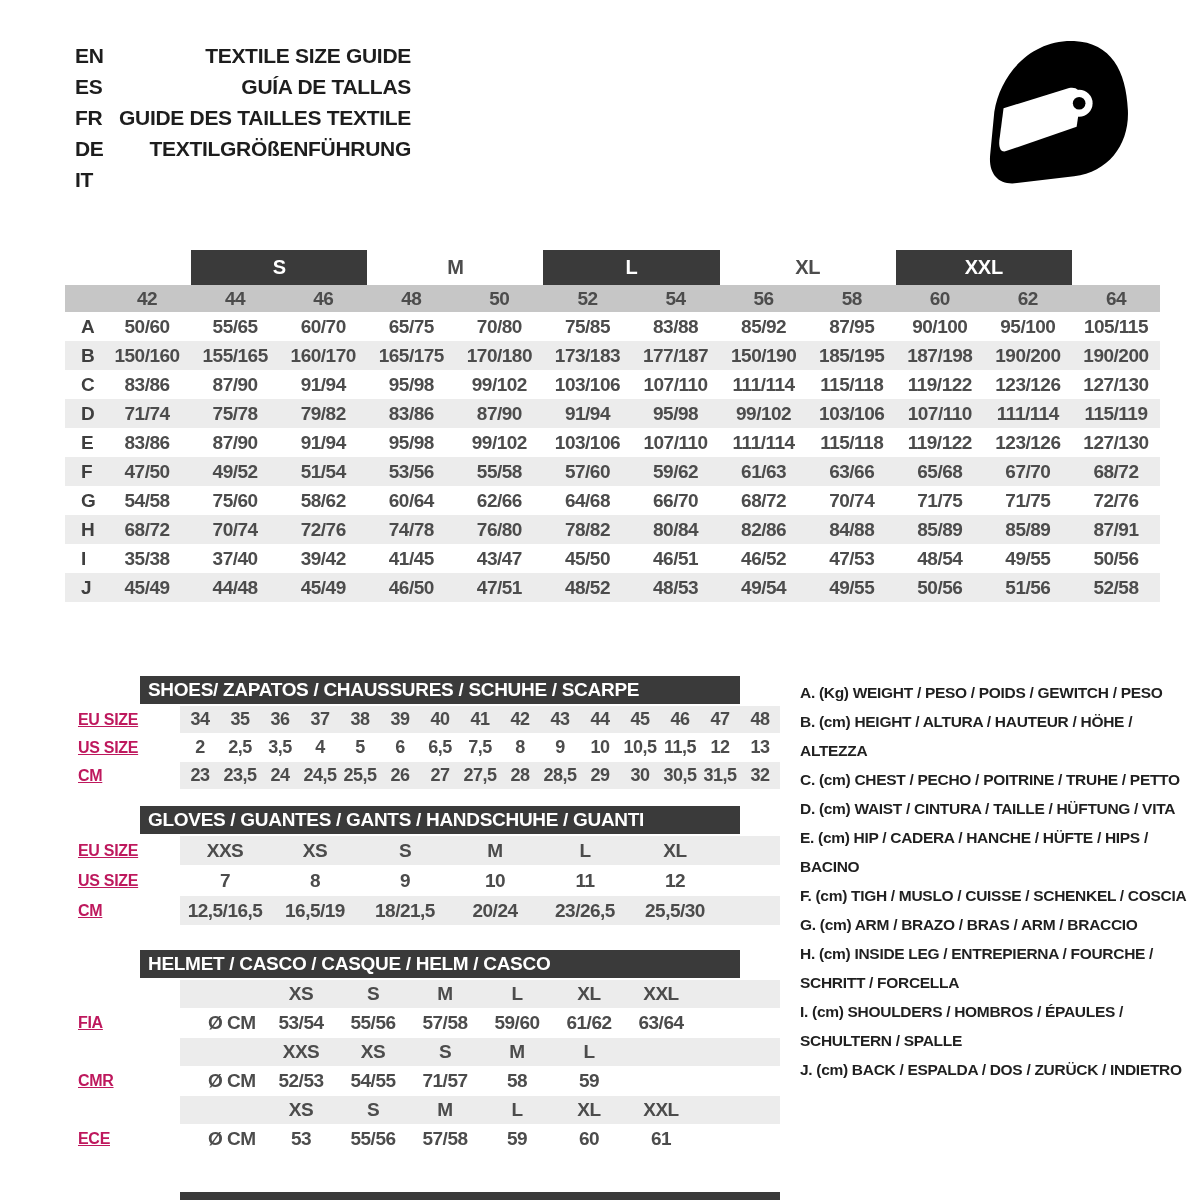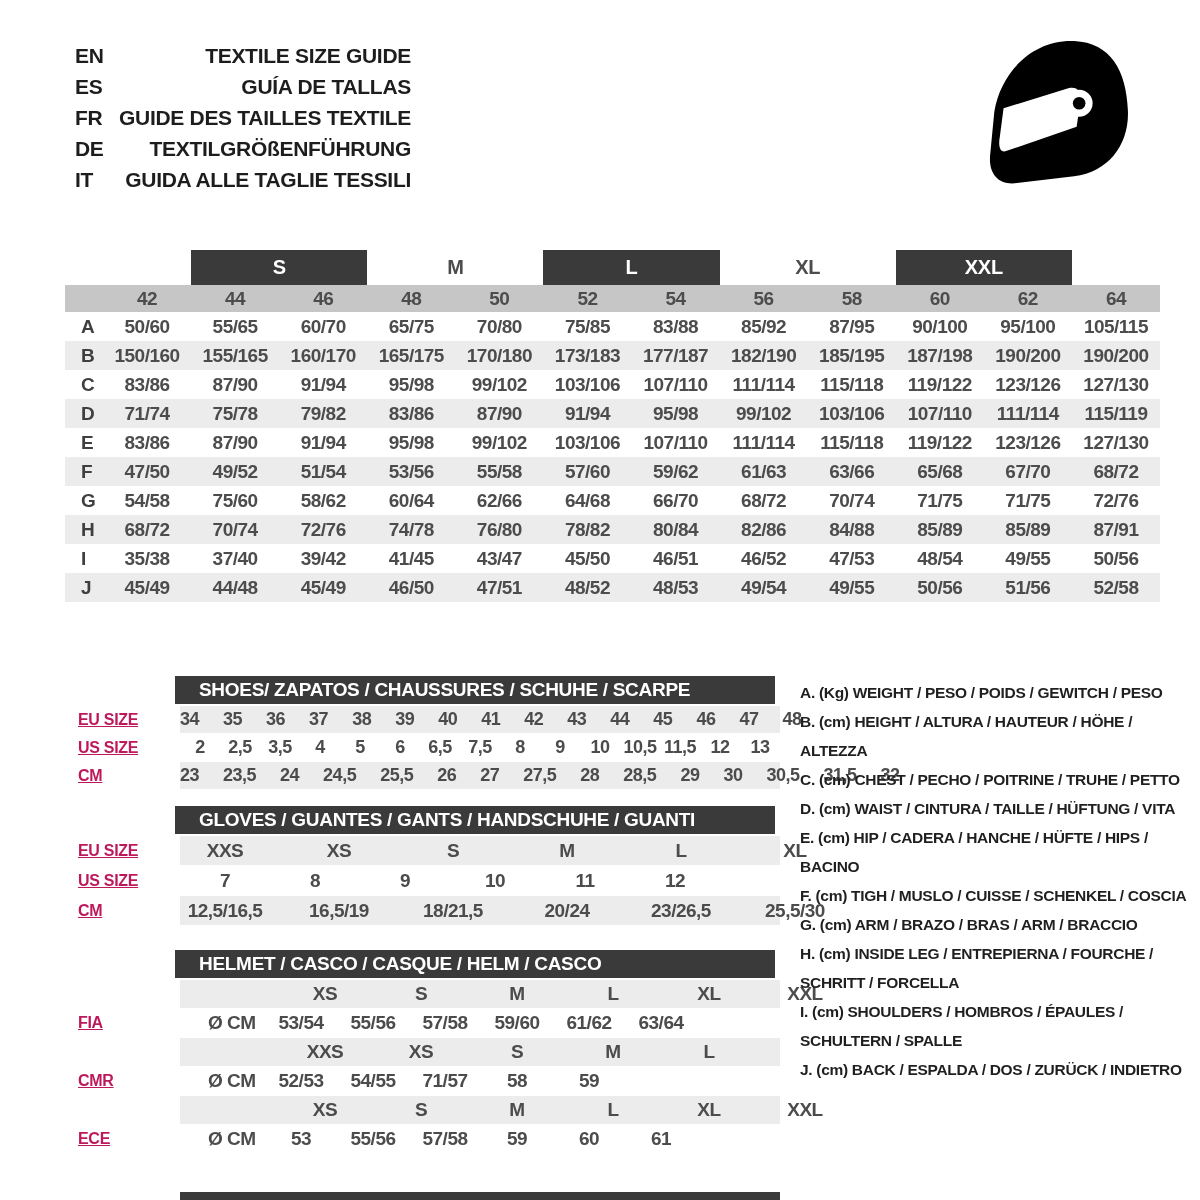--- a/index.html
+++ b/index.html
@@ -22,26 +22,26 @@
   .ghead.dark{background:#3a3a3a;color:#ffffff;}
   #size-band{background:#c6c6c6;height:27px;}
   #size-band .cell{line-height:27px;}
   .trow{height:29px;}
   .trow.shade{background:#ececec;}
   .cell{text-align:center;font-size:19px;line-height:29px;letter-spacing:-0.5px;white-space:nowrap;}
   .rowlabel{text-align:left;padding-left:16px;color:#3f3f3f;}
 
   
   .section{position:absolute;left:65px;width:715px;}
-  .bar{margin-left:110px;width:600px;height:28px;line-height:28px;background:#3a3a3a;color:#fff;
-       font-size:19px;letter-spacing:-0.3px;padding-left:24px;box-sizing:border-box;white-space:nowrap;margin-bottom:2px;}
+  .bar{margin-left:75px;width:600px;height:28px;line-height:28px;background:#3a3a3a;color:#fff;
+       font-size:19px;letter-spacing:-0.3px;padding-left:8px;box-sizing:border-box;white-space:nowrap;margin-bottom:2px;}
   .srow{display:flex;margin-bottom:1px;}
   .side-label{width:115px;padding-left:13px;box-sizing:border-box;color:#be185d;font-size:16px;letter-spacing:-0.3px;text-decoration:underline;}
   .rowvals{width:600px;display:grid;}
-  .rowvals.shade{background:#ececec;gap:24px;}
+  .rowvals.shade{background:#ececec;}
   #shoes{top:676px;}
   #shoes .srow{height:27px;}
   #shoes .cell,#shoes .side-label{line-height:27px;}
   #shoes .cell{font-size:18px;}
   #gloves{top:806px;}
   #gloves .srow{height:29px;}
   #gloves .cell,#gloves .side-label{line-height:29px;}
   #gloves .rowvals{grid-template-columns:repeat(6,90px);}
   #helmet-sec{top:950px;}
   #helmet-sec .srow{height:28px;}
@@ -73,21 +73,20 @@
       <div class="lang-row">
         <div class="lang-code" style="display: inline-block;">FR</div>
         <div class="lang-label" style="display: inline-block;">GUIDE DES TAILLES TEXTILE</div>
       </div>
       <div class="lang-row">
         <div class="lang-code" style="display: inline-block;">DE</div>
         <div class="lang-label" style="display: inline-block;">TEXTILGRÖßENFÜHRUNG</div>
       </div>
       <div class="lang-row">
         <div class="lang-code" style="display: inline-block;">IT</div>
-        <div class="lang-label" style="display: inline-block;">GUIDA ALLE TAGLIE TESSILI</div>
       </div>
     </div>
 
   <div id="helmet-icon">
     <svg viewBox="0 0 200 200" width="168" height="178" aria-hidden="true">
       <path fill="#000000" d="M118,12 C66,10 30,52 23,96 L18,148 C16,170 28,184 50,181 L118,173 C160,168 184,134 182,94 C180,48 162,14 118,12 Z"></path>
       <path fill="#ffffff" d="M34,92 L112,68 C120,66 127,71 126,80 L121,114 L37,143 C31,145 28,139 29,130 Z"></path>
       <circle cx="124" cy="86" r="16" fill="#ffffff"></circle>
       <circle cx="124" cy="86" r="7.5" fill="#000000"></circle>
     </svg>
@@ -134,21 +133,21 @@
         </div>
         <div class="trow grid13 shade">
           <div class="cell rowlabel">B</div>
           <div class="cell">150/160</div>
           <div class="cell">155/165</div>
           <div class="cell">160/170</div>
           <div class="cell">165/175</div>
           <div class="cell">170/180</div>
           <div class="cell">173/183</div>
           <div class="cell">177/187</div>
-          <div class="cell">182/190</div>
+          <div class="cell">150/190</div>
           <div class="cell">185/195</div>
           <div class="cell">187/198</div>
           <div class="cell">190/200</div>
           <div class="cell">190/200</div>
         </div>
         <div class="trow grid13">
           <div class="cell rowlabel">C</div>
           <div class="cell">83/86</div>
           <div class="cell">87/90</div>
           <div class="cell">91/94</div>

